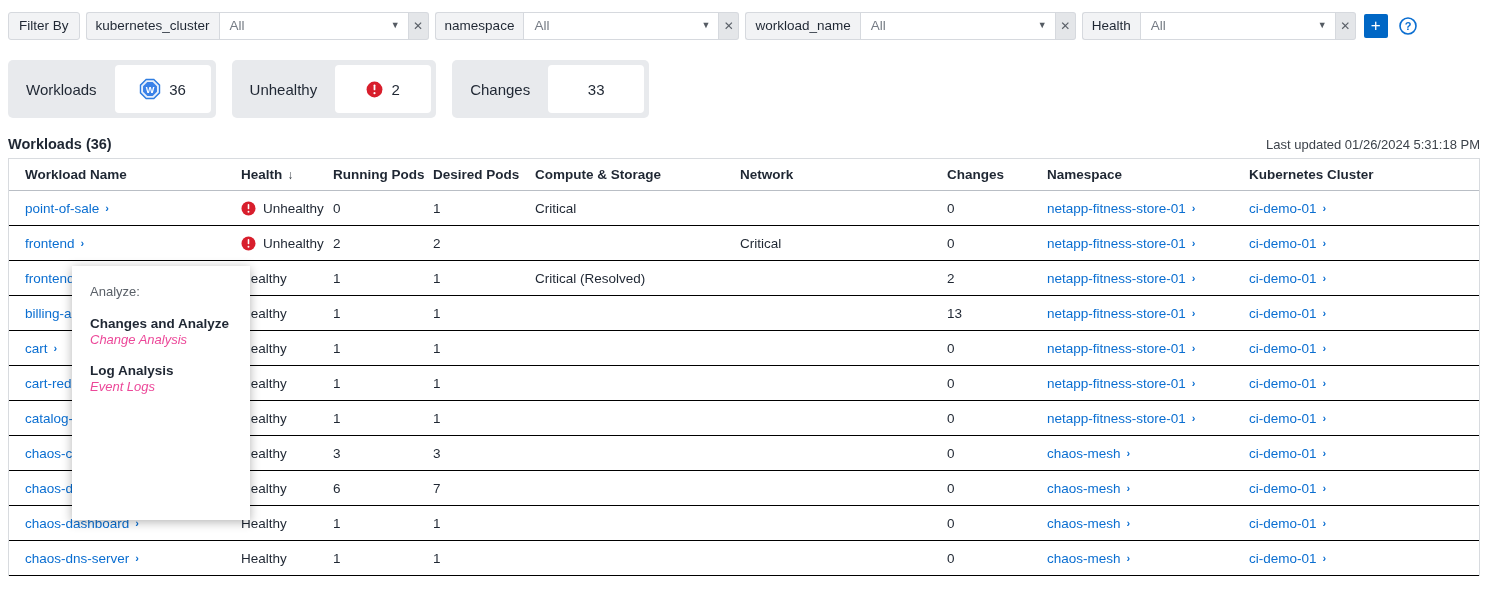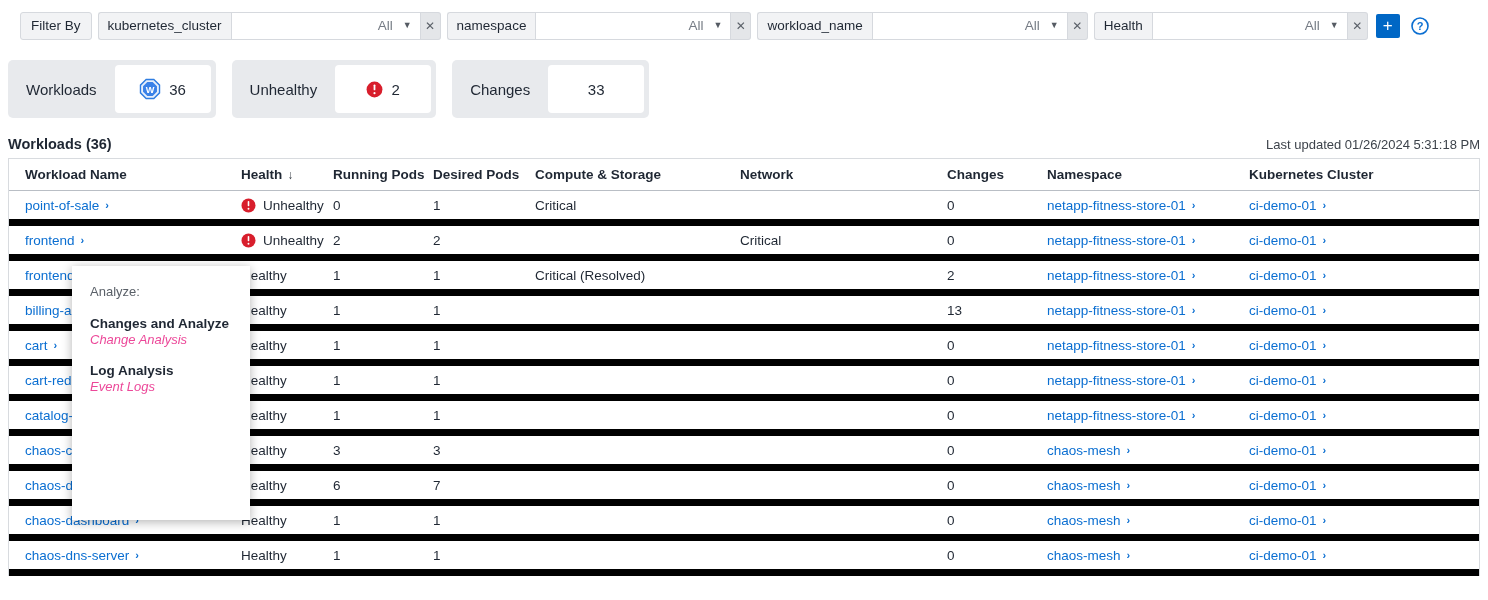--- a/index.html
+++ b/index.html
@@ -9,21 +9,21 @@
     font-family: "Liberation Sans", sans-serif;
     color: #1f2733;
     overflow: hidden;
   }
 
   
   .filter-bar {
     height: 52px;
     display: flex;
     align-items: center;
-    padding: 0 20px;
+    padding: 0 8px;
     gap: 0;
     background: #ffffff;
     border-bottom: 1px solid #ffffff;
   }
   .filter-by {
     background: #f2f3f5;
     border: 1px solid #d6d9de;
     border-radius: 3px;
     height: 28px;
     padding: 0 10px;
@@ -49,25 +49,26 @@
     align-items: center;
     font-size: 13.5px;
     color: #1f2733;
     white-space: nowrap;
   }
   .filter-select {
     background: #ffffff;
     border: 1px solid #d6d9de;
     display: flex;
     align-items: center;
-    justify-content: flex-end;
+    justify-content: space-between;
     padding: 0 8px 0 10px;
     font-size: 13.5px;
     color: #767c85;
     min-width: 60px;
+    gap: 8px;
   }
   .filter-select .caret {
     font-size: 9px;
     color: #555b63;
     margin-left: 10px;
     line-height: 1;
   }
   .filter-clear {
     background: #e4e6e9;
     border: 1px solid #d6d9de;
@@ -163,21 +164,21 @@
   .grid {
     margin: 0 8px;
     border: 1px solid #d8dbdf;
     border-bottom: none;
     background: #fff;
   }
   .row {
     display: flex;
     align-items: center;
     height: 35px;
-    border-bottom: 7px solid #000000;
+    border-bottom: 1px solid #000000;
     font-size: 13.5px;
   }
   .row.header {
     height: 32px;
     border-bottom: 1px solid #b9bec5;
     font-weight: bold;
     color: #1f2733;
   }
   .c-name    { width: 232px; padding-left: 16px; }
   .c-health  { width: 92px; }

